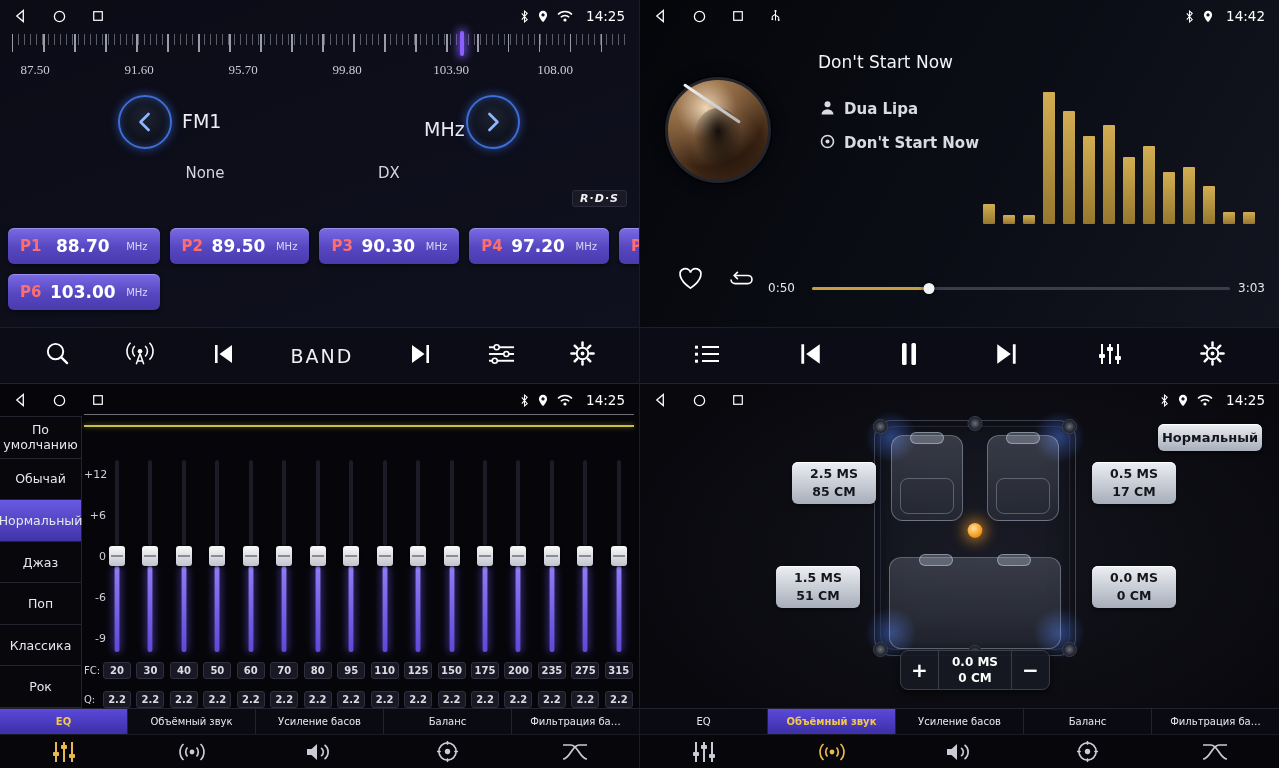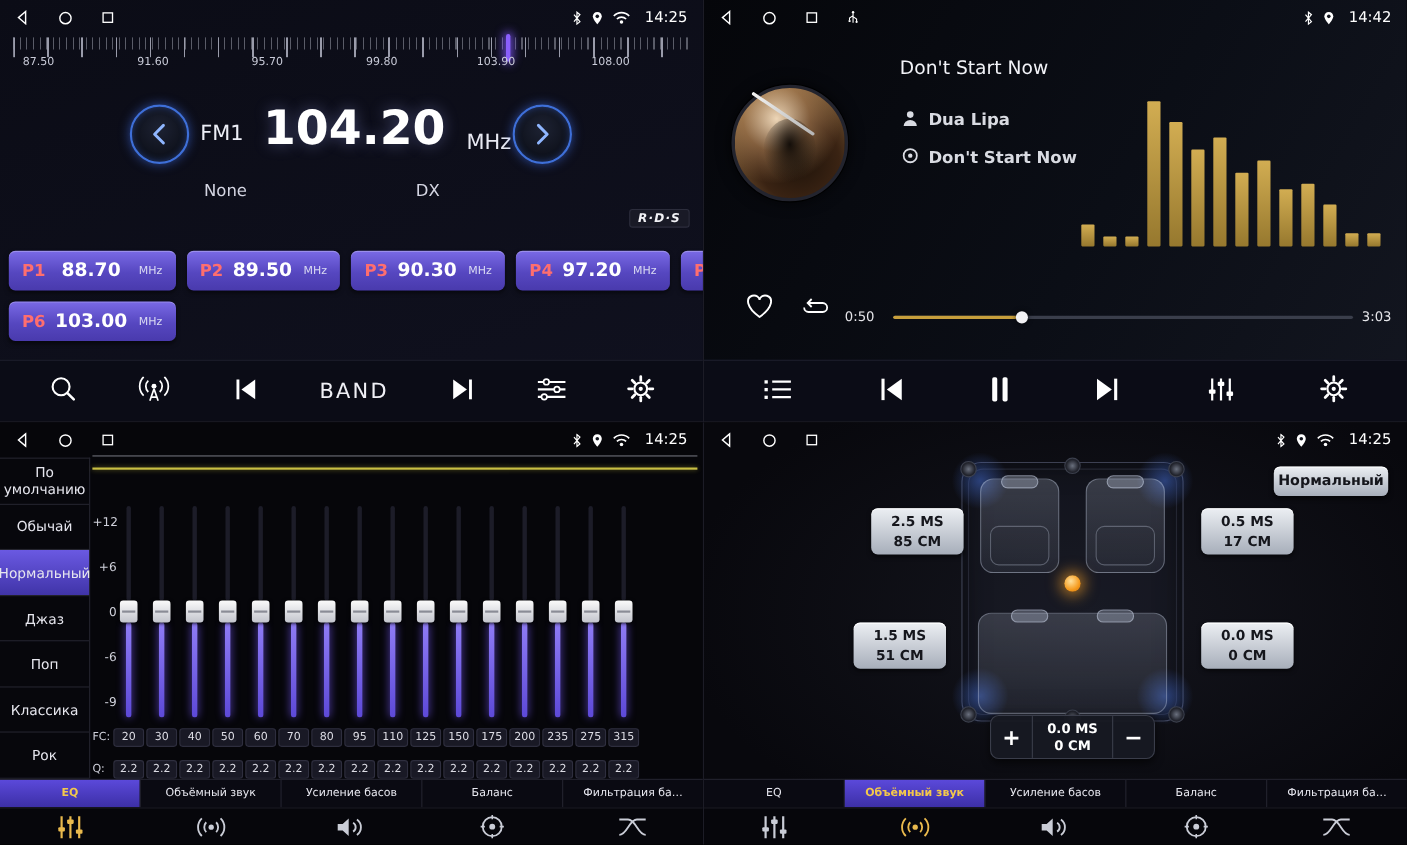--- a/index.html
+++ b/index.html
@@ -20,21 +20,21 @@
   button{background:none;border:0;padding:0;color:inherit;font:inherit;cursor:pointer;}
 
   
   .ruler{position:absolute;left:12px;right:12px;top:34px;height:46px;}
   .ticks-minor{position:absolute;left:0;right:0;top:0;height:11px;
     background:repeating-linear-gradient(to right,#5a5c68 0,#5a5c68 1px,transparent 1px,transparent 6px);}
   .ticks-major{position:absolute;left:0;right:0;top:0;height:18px;
     background:repeating-linear-gradient(to right,#9a9cab 0,#9a9cab 1.5px,transparent 1.5px,transparent 31px);}
   .tuner-indicator{position:absolute;left:448px;top:-3px;width:4px;height:25px;border-radius:2px;
     background:#8a5ffc;box-shadow:0 0 9px 2px rgba(130,90,255,.85);}
-  .ruler-labels span{position:absolute;top:17px;transform:translateX(-50%);font-size:10px;color:#c9cbd8;}
+  .ruler-labels span{position:absolute;top:28px;transform:translateX(-50%);font-size:13px;color:#c9cbd8;font-family:Liberation Serif, serif;}
   .ruler-labels span:nth-child(1){left:23px}.ruler-labels span:nth-child(2){left:127px}
   .ruler-labels span:nth-child(3){left:231px}.ruler-labels span:nth-child(4){left:335px}
   .ruler-labels span:nth-child(5){left:439px}.ruler-labels span:nth-child(6){left:543px}
 
   .cbtn{position:absolute;width:54px;height:54px;border-radius:50%;display:flex;align-items:center;justify-content:center;
     background:radial-gradient(circle at 50% 40%,#1d2233,#0d1019 70%);
     border:2px solid #3e6fd8;box-shadow:0 0 10px rgba(70,120,255,.55),inset 0 0 7px rgba(70,120,255,.4);}
   .cbtn.left{left:118px;top:95px;} .cbtn.right{left:466px;top:95px;}
   .fm-band{position:absolute;left:182px;top:110px;font-size:19px;color:#eceef6;}
   .fm-none{position:absolute;left:170px;top:164px;width:70px;text-align:center;font-size:15px;color:#d4d5e2;}
@@ -84,21 +84,21 @@
     background:#07070c;border-right:1px solid #24242e;border-top:1px solid #24242e;}
   .eq-preset{flex:1;display:flex;align-items:center;justify-content:center;text-align:center;
     font-size:12.5px;color:#e6e6ee;border-bottom:1px solid #24242e;padding:2px 4px;line-height:1.2;}
   .eq-preset.sel{background:linear-gradient(180deg,#6a59e2,#4034a8);}
   .line-gray{position:absolute;left:84px;right:5px;top:30px;height:1px;background:#9a9ca8;opacity:.7;}
   .line-yellow{position:absolute;left:84px;right:5px;top:41px;height:2px;background:#ded34a;opacity:.9;box-shadow:0 0 5px rgba(230,220,70,.5);}
   .scale-lbl{position:absolute;left:84px;width:22px;text-align:right;font-size:11px;color:#cfd0da;}
   .s0{top:84px}.s1{top:125px}.s2{top:166px}.s3{top:207px}.s4{top:248px}
   .fcq-lbl{position:absolute;left:84px;font-size:10px;color:#cfd0da;}
   .fc-l{top:281px}.q-l{top:310px}
-  .eq-band-row{position:absolute;left:102px;right:5px;top:76px;display:flex;}
+  .eq-band-row{position:absolute;left:102px;right:5px;top:76px;display:flex;justify-content:space-between;font-weight:bold;}
   .band{width:30px;display:flex;flex-direction:column;align-items:center;}
   .slider{position:relative;width:100%;height:192px;}
   .tr-up{position:absolute;left:50%;transform:translateX(-50%);top:0;width:4px;height:86px;background:#1c1c28;border-radius:2px;}
   .tr-dn{position:absolute;left:50%;transform:translateX(-50%);top:106px;width:5px;height:86px;border-radius:2px;
     background:linear-gradient(180deg,#8f7cf5,#5d49d8);box-shadow:0 0 8px rgba(120,90,255,.75);}
   .knob{position:absolute;left:50%;transform:translateX(-50%);top:86px;width:16px;height:20px;border-radius:3px;
     background:linear-gradient(180deg,#fafafa,#c2c4cc);box-shadow:0 1px 3px rgba(0,0,0,.7);}
   .knob::after{content:"";position:absolute;left:2px;right:2px;top:9px;height:2px;background:#8a8c96;}
   .valbox{margin-top:10px;width:28px;height:17px;display:flex;align-items:center;justify-content:center;
     background:#191925;border:1px solid #2e2e3e;border-radius:3px;font-size:10px;color:#dcdce4;}
@@ -214,21 +214,20 @@
       </div>
     </div>
 
     <button class="cbtn left">
         <svg width="16" height="20" viewBox="0 0 18 22">
           <path d="M13 2 L4 11 L13 20" fill="none" stroke="#8fb6ff" stroke-width="3" stroke-linecap="round" stroke-linejoin="round"></path>
         </svg>
       </button>
     <div class="fm-band">FM1</div>
     <div class="fm-none">None</div>
-    <div class="freq-big">104.20</div>
     <div class="freq-unit">MHz</div>
     <div class="fm-dx">DX</div>
     <button class="cbtn right">
         <svg width="16" height="20" viewBox="0 0 18 22">
           <path d="M5 2 L14 11 L5 20" fill="none" stroke="#8fb6ff" stroke-width="3" stroke-linecap="round" stroke-linejoin="round"></path>
         </svg>
       </button>
     <div class="rds">R·D·S</div>
 
     <div class="preset-grid">

